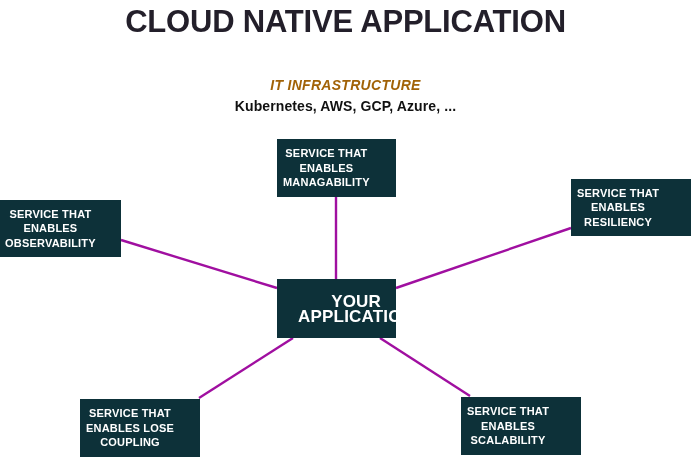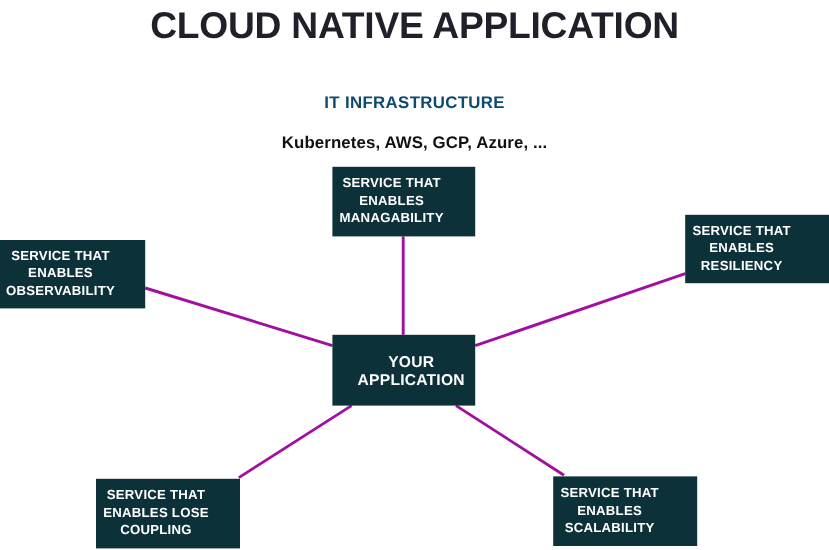--- a/index.html
+++ b/index.html
@@ -40,50 +40,51 @@
   .subtitle-block {
     position: absolute;
     left: 0;
     top: 76px;
     width: 691px;
     text-align: center;
   }
   .subtitle-line1 {
     font-size: 14px;
     font-weight: bold;
-    color: #0c4a6e;
+    color: #a16207;
     letter-spacing: 0.3px;
     line-height: 18px;
+    font-style: italic;
   }
   .subtitle-line2 {
     font-size: 14px;
     font-weight: bold;
     color: #111111;
     letter-spacing: 0.1px;
     line-height: 20px;
-    margin-top: 14px;
+    margin-top: 2px;
   }
   .node {
     position: absolute;
     background: #0d3139;
     color: #ffffff;
     display: flex;
     align-items: center;
     justify-content: flex-start;
     text-align: center;
     font-size: 11px;
     font-weight: bold;
     line-height: 14.5px;
     letter-spacing: 0.2px;
     box-sizing: border-box;
     padding: 2px 6px;
     z-index: 2;
   }
   .node-center {
-    font-size: 13px;
+    font-size: 17px;
     line-height: 15px;
     padding-left: 21px;
   }
   .node-label {
     white-space: pre-line;
     display: block;
   }
 </style>
 </head>
 <body>

